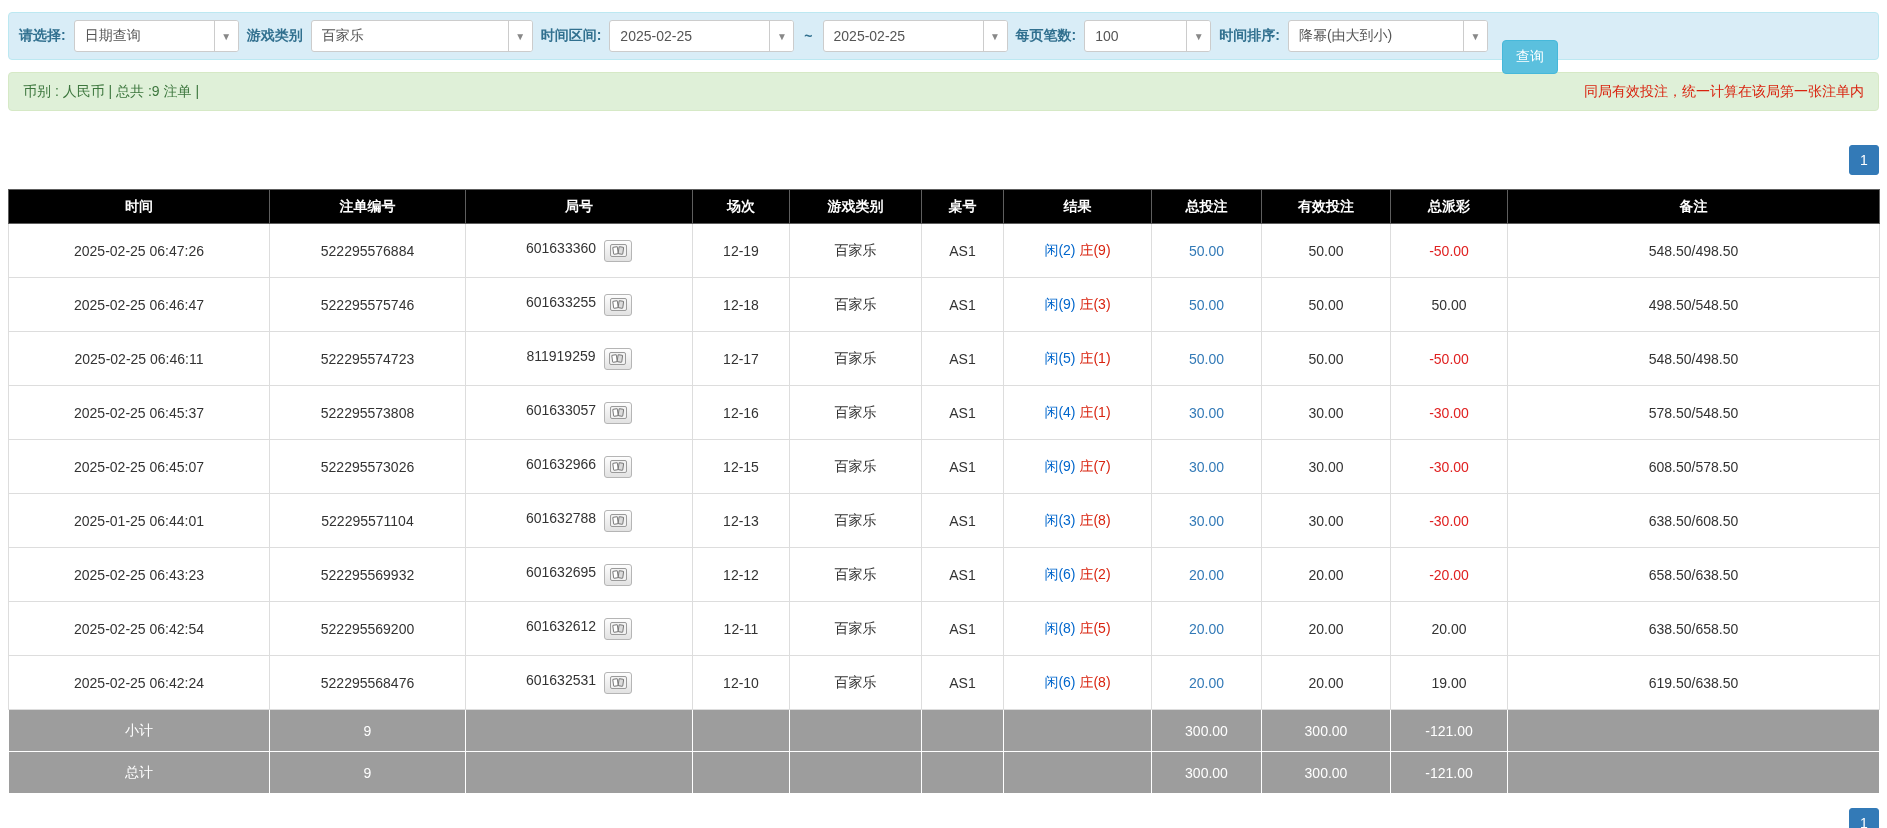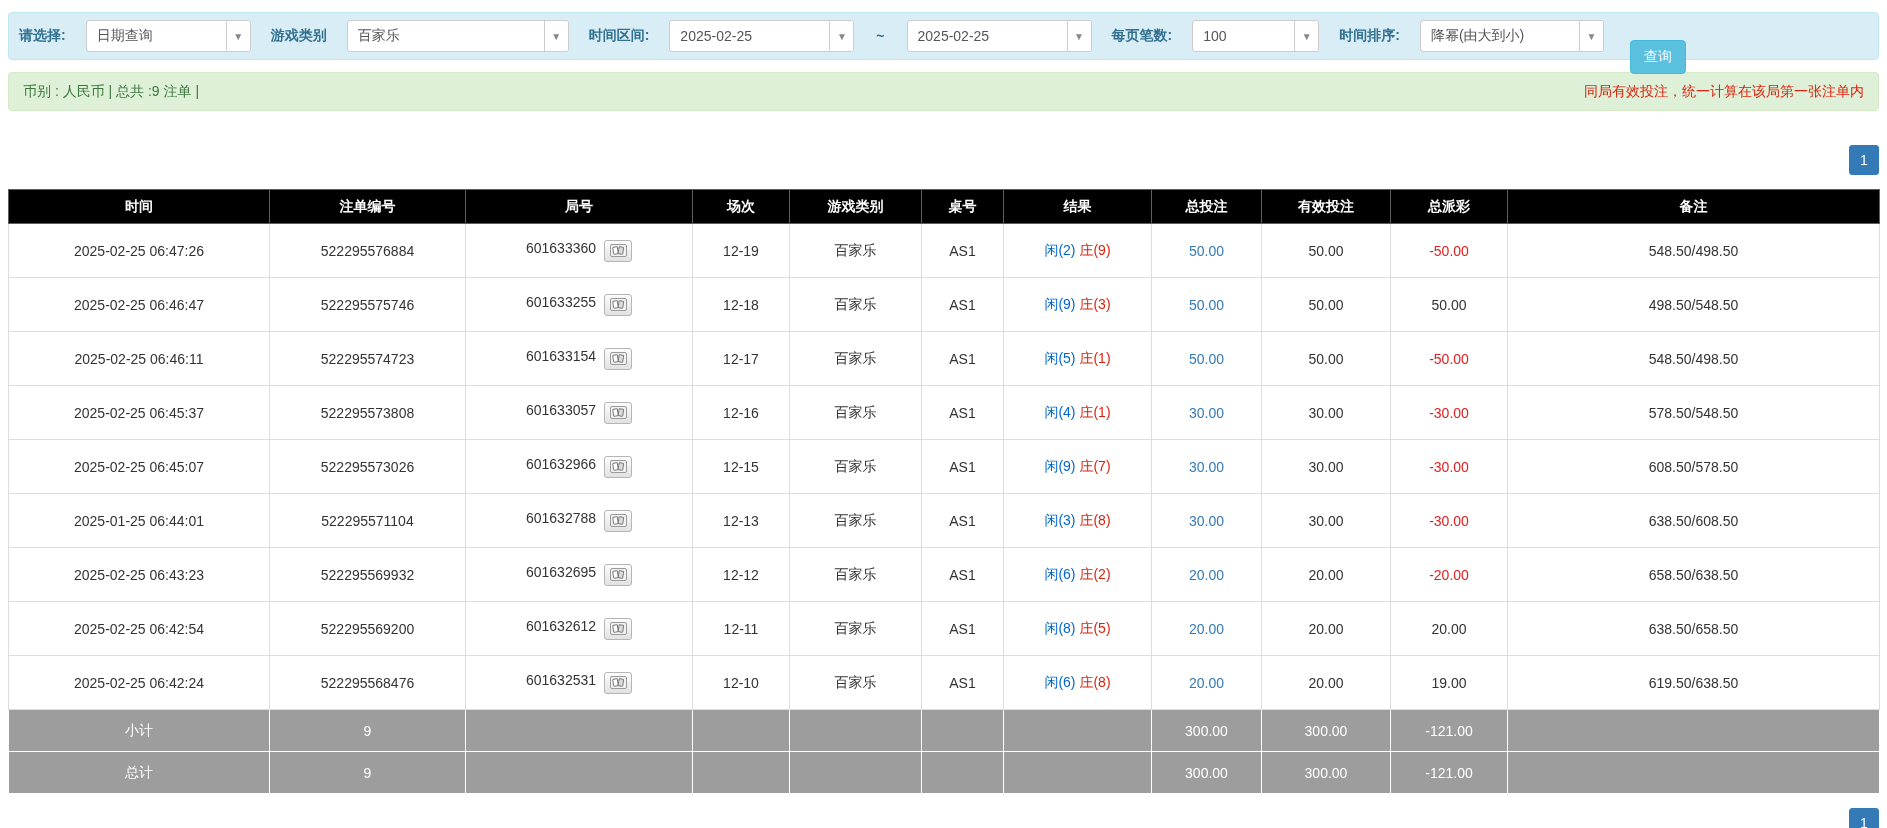--- a/index.html
+++ b/index.html
@@ -12,21 +12,21 @@
   }
   .page { width: 1871px; margin: 12px 8px 0 8px; }
 
   
   .filter-bar {
     background: var(--filter-bar-bg, #d9edf7);
     border: 1px solid #bce8f1;
     border-radius: 4px;
     height: 48px;
     display: flex; align-items: center;
-    padding: 0 10px; gap: 20px;
+    padding: 0 10px; gap: 8px;
     font-size: 14px;
   }
   .flabel { color: #31708f; font-weight: bold; white-space: nowrap; }
   .combo {
     background: #fff; border: 1px solid #ccc; border-radius: 3px;
     height: 32px; display: flex; align-items: center; overflow: hidden;
     color: #555; cursor: pointer;
   }
   .combo .val { padding: 0 10px; flex: 1; white-space: nowrap; overflow: hidden; }
   .combo .caret {
@@ -138,21 +138,21 @@
       <span class="caret">▼</span>
     </div>
 
     <span class="flabel">每页笔数:</span>
     <div class="combo" style="width:127px">
       <span class="val">100</span>
       <span class="caret">▼</span>
     </div>
 
     <span class="flabel">时间排序:</span>
-    <div class="combo" style="width:184px">
+    <div class="combo" style="width:200px">
       <span class="val">降幂(由大到小)</span>
       <span class="caret">▼</span>
     </div>
 
     <button class="query-btn">查询</button>
   </div>
 
   <div class="info-bar">
     <span class="info-left">币别 : 人民币 | 总共 :9 注单 |</span>
     <span class="info-right">同局有效投注，统一计算在该局第一张注单内</span>
@@ -248,21 +248,21 @@
     </td>
     <td>50.00</td>
     <td class="payout">50.00</td>
     <td>498.50/548.50</td>
   </tr>
         <tr>
     <td>2025-02-25 06:46:11</td>
     <td>522295574723</td>
     <td>
       <span class="round-cell-inner">
-        <span>601633154</span>
+        <span>811919259</span>
         <button class="replay-btn">
           <svg width="17" height="13" viewBox="0 0 17 13" aria-hidden="true">
             <rect x="0.5" y="0.5" width="16" height="12" rx="1.5" fill="#f2f2f2" stroke="#9a9a9a"></rect>
             <rect x="3.2" y="3" width="4.6" height="7" rx="0.8" fill="#ffffff" stroke="#7a7a7a" transform="rotate(-8 5.5 6.5)"></rect>
             <rect x="8.6" y="3" width="4.6" height="7" rx="0.8" fill="#dcdcdc" stroke="#7a7a7a" transform="rotate(8 10.9 6.5)"></rect>
           </svg>
         </button>
       </span>
     </td>
     <td>12-17</td>

